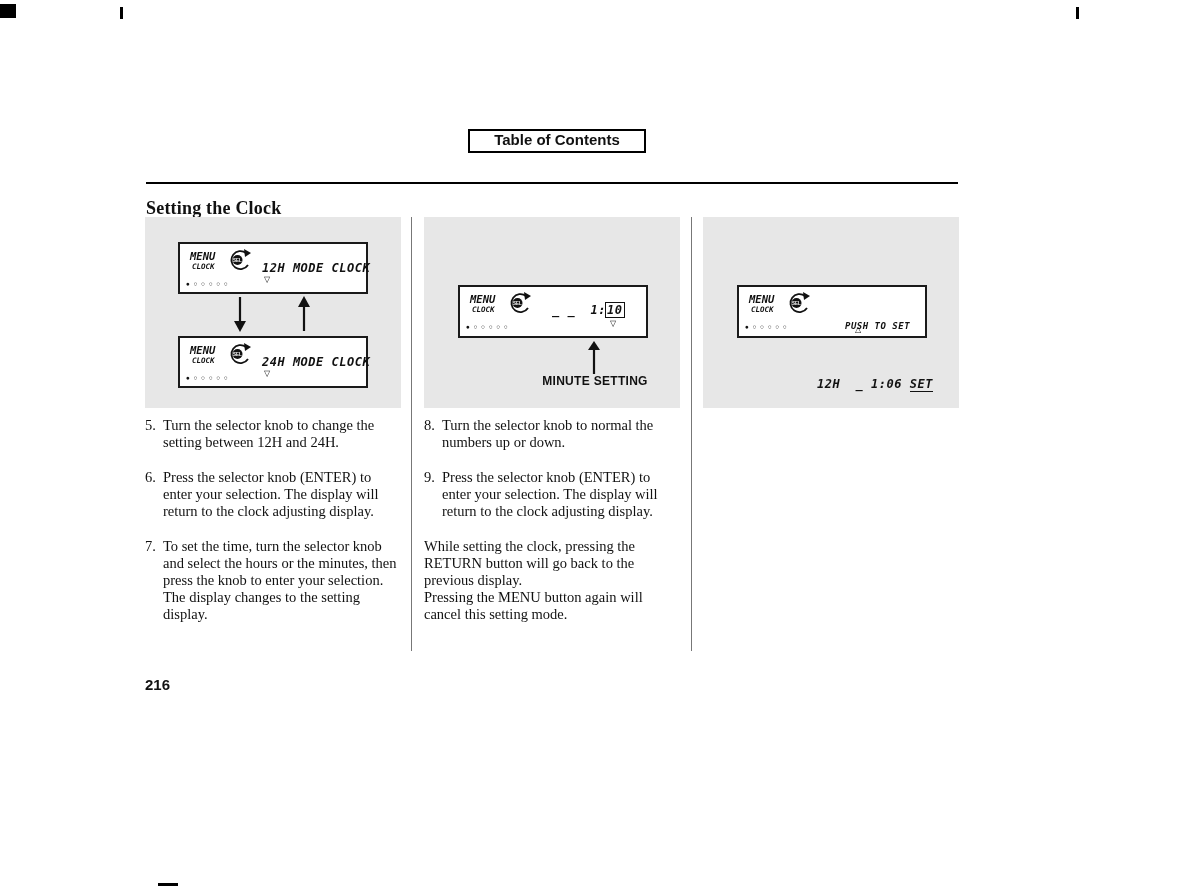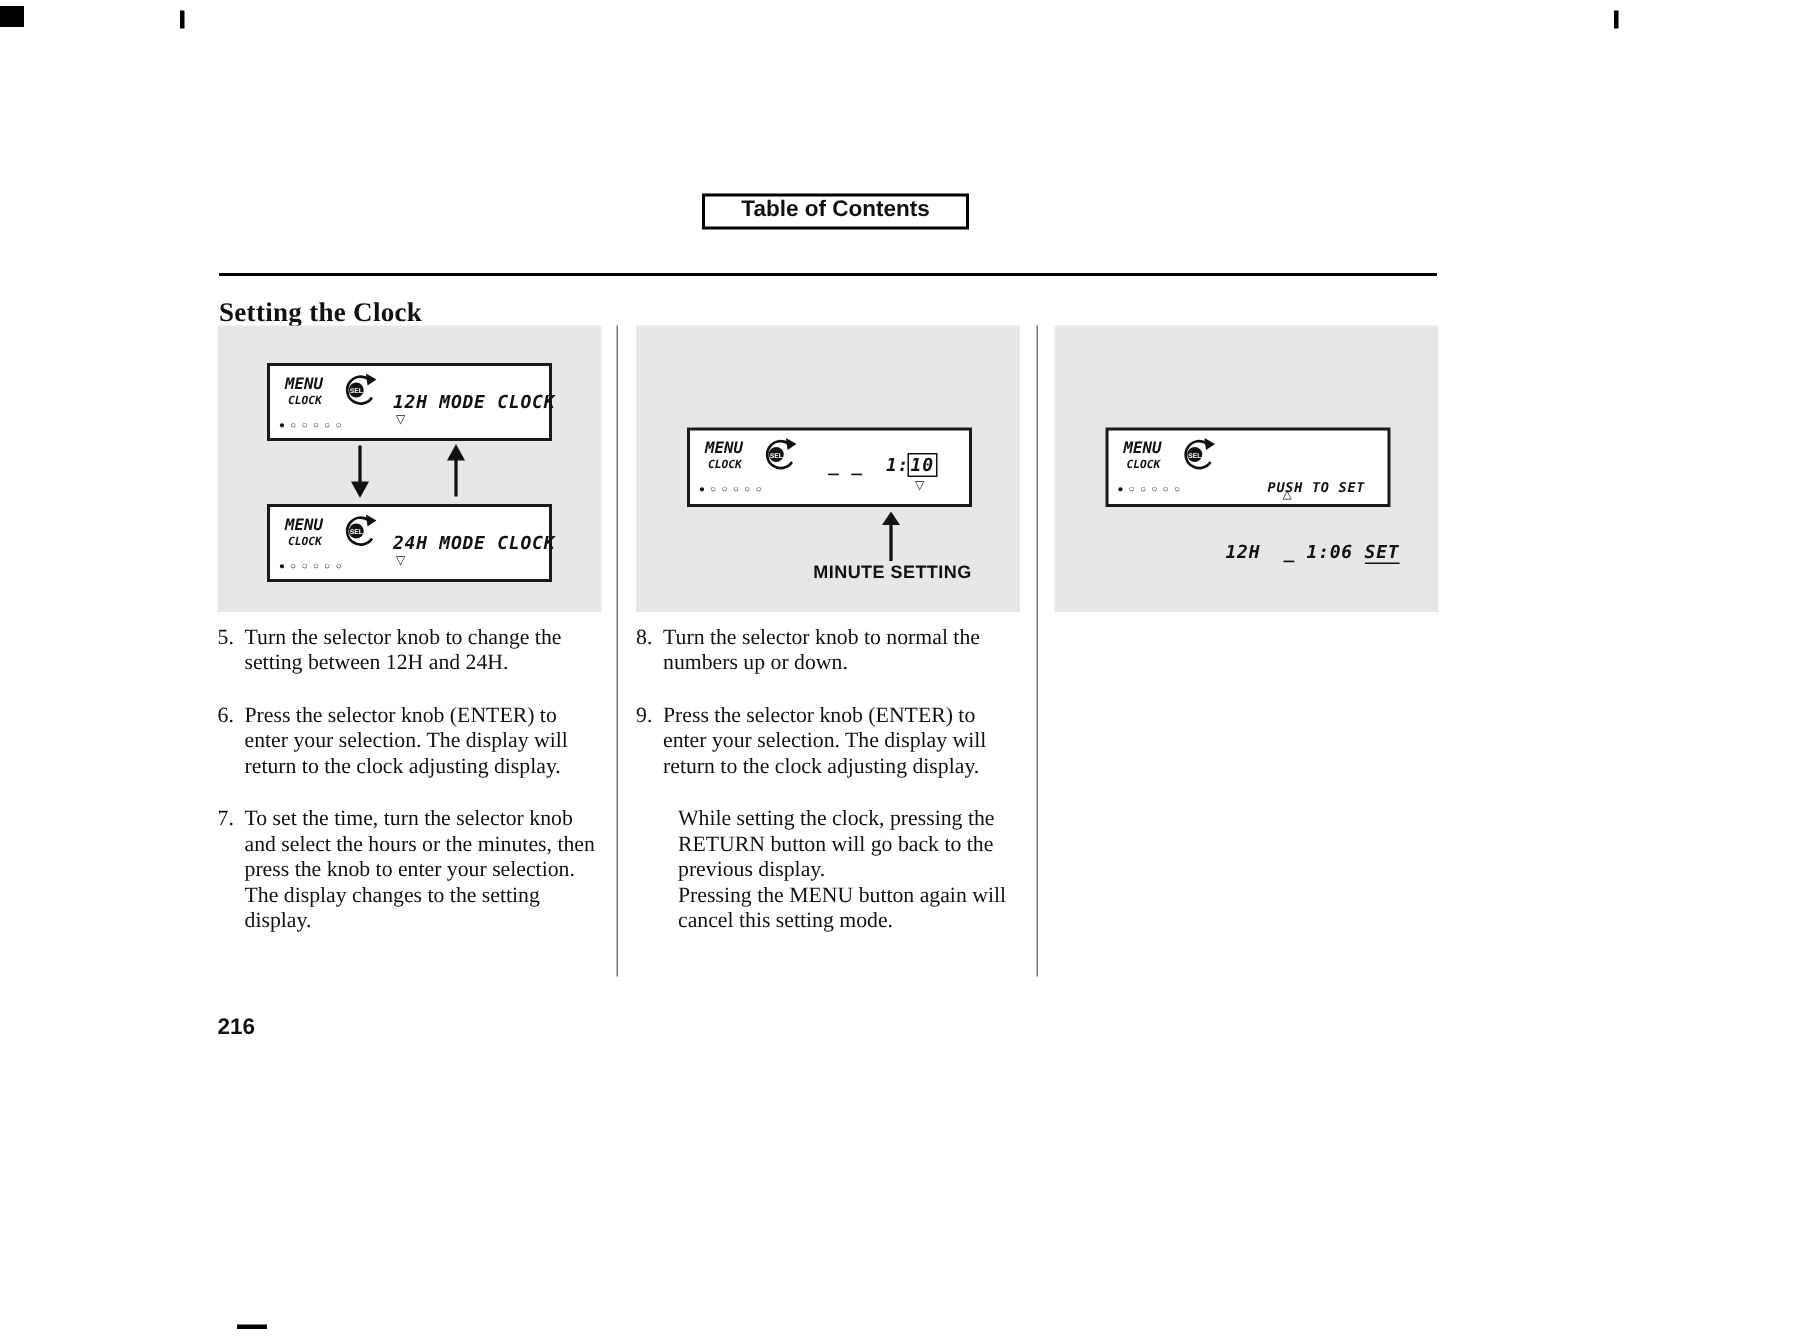--- a/index.html
+++ b/index.html
@@ -34,21 +34,21 @@
   .lcd-clock{position:absolute;left:12px;top:18px;font:italic bold 7.5px "DejaVu Sans Mono",monospace;}
   .lcd-dots{position:absolute;left:6px;top:36px;font-size:6.5px;letter-spacing:1px;white-space:pre;}
   .knob{position:absolute;left:45px;top:5px;width:26px;height:24px;}
   .knob .sel{position:absolute;left:8px;top:9px;width:9px;text-align:center;
              font:bold 4.5px "Liberation Sans",sans-serif;color:#fff;}
   .lcd-main{position:absolute;left:82px;top:17px;white-space:pre;
             font:italic bold 12px "DejaVu Sans Mono",monospace;letter-spacing:.5px;}
   #lcd-min .lcd-main{left:92px;top:16px;}
   #lcd-set .lcd-main{left:78px;top:6px;}
   #lcd-set .line1{font:italic bold 9px "DejaVu Sans Mono",monospace;margin-left:28px;letter-spacing:.5px;}
-  #lcd-set .line2{margin-top:2px;}
+  #lcd-set .line2{margin-top:18px;}
   .selbox{outline:1px solid #111;padding:0 1px;}
   .set-ul{border-bottom:1.5px solid #111;}
   .cursor{position:absolute;font-size:8px;font-style:normal;}
   #lcd-12h .cursor,#lcd-24h .cursor{left:84px;top:31px;}
   #lcd-min .cursor{left:150px;top:32px;}
   #lcd-set .cursor{left:116px;top:38px;}
 
   .arrow{position:absolute;}
   #arrow-down{left:88px;top:79px;} #arrow-up{left:152px;top:79px;}
   #arrow-min{left:163px;top:124px;}
@@ -56,21 +56,21 @@
                font:bold 12px "Liberation Sans",sans-serif;letter-spacing:.3px;}
 
   
   .col{position:absolute;top:417px;font:14.5px/17px "Liberation Serif",serif;}
   #col-1{left:145px;width:256px;}
   #col-2{left:424px;width:258px;}
   #col-3{left:697px;width:264px;}
   .item{display:flex;margin-bottom:18px;}
   .num{flex:none;width:18px;}
   #col-3 .num{width:24px;}
-  .note{margin-left:28px;white-space:pre-line;}
+  .note{margin-left:0;white-space:pre-line;}
 
   #pagenum{position:absolute;left:145px;top:676px;font:bold 15px "Liberation Sans",sans-serif;}
 </style>
 </head>
 <body>
 
 <div id="page">
 
   <div class="mark" id="mark-tl"></div>
   <div class="mark" id="mark-t1"></div>

